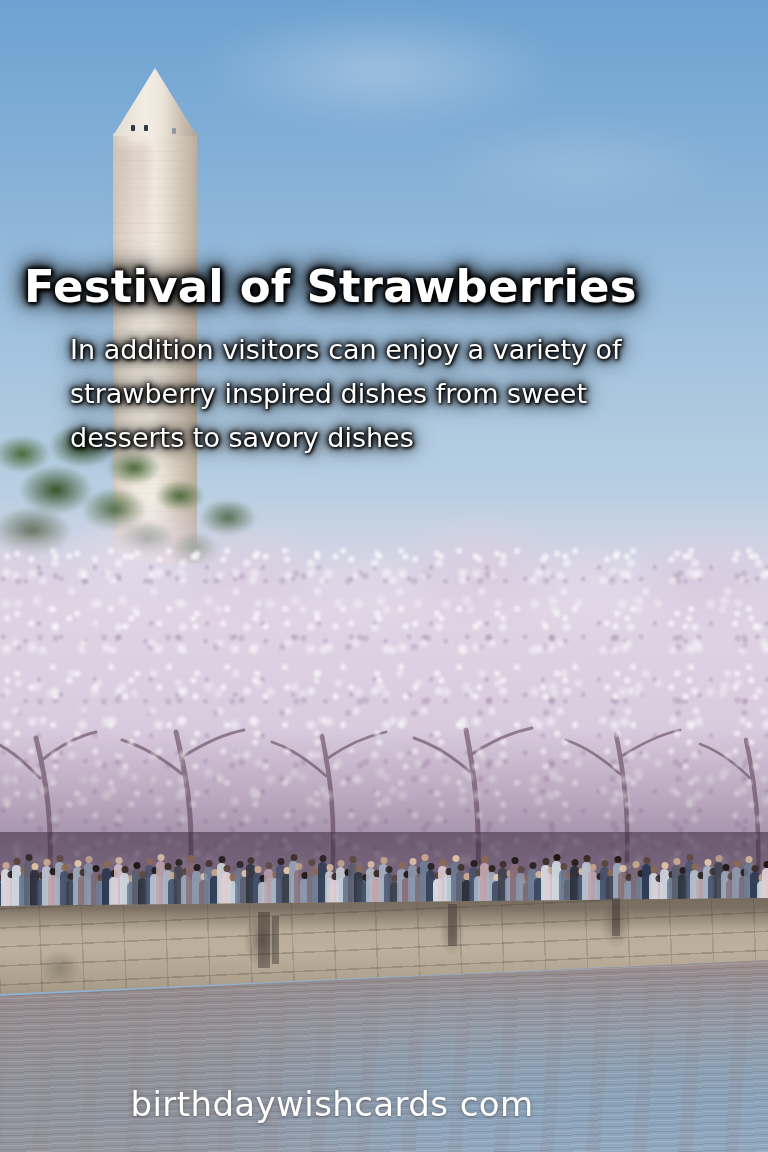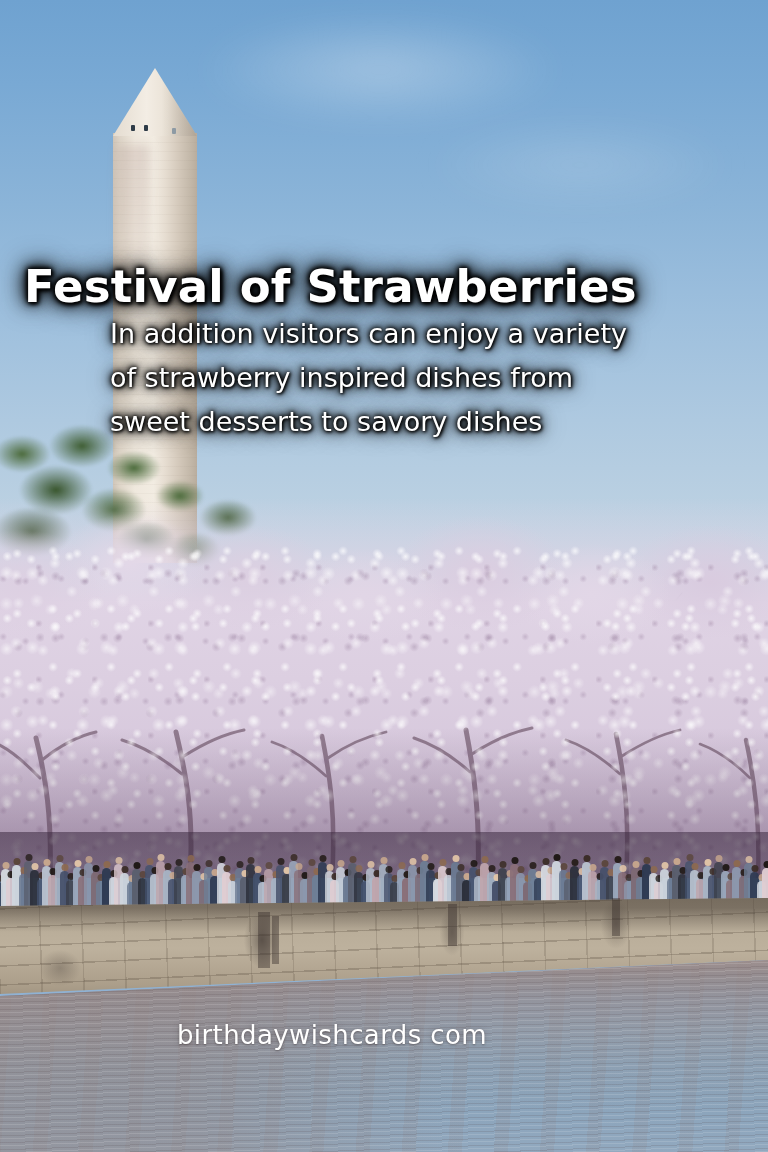--- a/index.html
+++ b/index.html
@@ -247,37 +247,38 @@
     letter-spacing:.2px;
     color:#ffffff;
     line-height:1.12;
     padding:0 24px;
     text-shadow:
       0 0 5px #000, 0 0 5px #000, 0 0 9px #000,
       0 0 15px #000, 0 0 22px rgba(0,0,0,.95),
       0 0 30px rgba(0,0,0,.8), 2px 2px 4px #000;
   }
   .subtitle {
+    margin-top:16px;
     font-family:"DejaVu Sans", sans-serif;
     font-size:27px;
     font-weight:400;
     color:#ffffff;
     line-height:1.62;
-    padding:0 110px;
+    padding:0 70px;
     text-shadow:
       0 0 4px #000, 0 0 6px #000, 0 0 10px #000,
       0 0 16px rgba(0,0,0,.95), 0 0 24px rgba(0,0,0,.75),
       1px 1px 3px #000;
   }
   .watermark {
-    position:absolute; left:0; top:1020px; width:664px;
+    position:absolute; left:0; top:1084px; width:664px;
     text-align:center;
     z-index:40;
     font-family:"DejaVu Sans", sans-serif;
-    font-size:26px;
+    font-size:34px;
     font-weight:400;
     letter-spacing:.4px;
     color:#ffffff;
     text-shadow:0 1px 2px rgba(60,50,52,.45), 0 0 6px rgba(60,50,52,.3);
   }
 </style>
 <style>.person[data-idx="0"]::after{background:#3a2c26;}.person[data-idx="1"]::after{background:#caa98e;}.person[data-idx="2"]::after{background:#1d1713;}.person[data-idx="3"]::after{background:#5a453a;}.person[data-idx="4"]::after{background:#8d6a50;}.person[data-idx="5"]::after{background:#241c18;}.person[data-idx="6"]::after{background:#e3c6a8;}.person[data-idx="7"]::after{background:#3a2c26;}.person[data-idx="8"]::after{background:#caa98e;}.person[data-idx="9"]::after{background:#1d1713;}.person[data-idx="10"]::after{background:#5a453a;}.person[data-idx="11"]::after{background:#8d6a50;}.person[data-idx="12"]::after{background:#241c18;}.person[data-idx="13"]::after{background:#e3c6a8;}.person[data-idx="14"]::after{background:#3a2c26;}.person[data-idx="15"]::after{background:#caa98e;}.person[data-idx="16"]::after{background:#1d1713;}.person[data-idx="17"]::after{background:#5a453a;}.person[data-idx="18"]::after{background:#8d6a50;}.person[data-idx="19"]::after{background:#241c18;}.person[data-idx="20"]::after{background:#e3c6a8;}.person[data-idx="21"]::after{background:#3a2c26;}.person[data-idx="22"]::after{background:#caa98e;}.person[data-idx="23"]::after{background:#1d1713;}.person[data-idx="24"]::after{background:#5a453a;}.person[data-idx="25"]::after{background:#8d6a50;}.person[data-idx="26"]::after{background:#241c18;}.person[data-idx="27"]::after{background:#e3c6a8;}.person[data-idx="28"]::after{background:#3a2c26;}.person[data-idx="29"]::after{background:#caa98e;}.person[data-idx="30"]::after{background:#1d1713;}.person[data-idx="31"]::after{background:#5a453a;}.person[data-idx="32"]::after{background:#8d6a50;}.person[data-idx="33"]::after{background:#241c18;}.person[data-idx="34"]::after{background:#e3c6a8;}.person[data-idx="35"]::after{background:#3a2c26;}.person[data-idx="36"]::after{background:#caa98e;}.person[data-idx="37"]::after{background:#1d1713;}.person[data-idx="38"]::after{background:#5a453a;}.person[data-idx="39"]::after{background:#8d6a50;}.person[data-idx="40"]::after{background:#241c18;}.person[data-idx="41"]::after{background:#e3c6a8;}.person[data-idx="42"]::after{background:#3a2c26;}.person[data-idx="43"]::after{background:#caa98e;}.person[data-idx="44"]::after{background:#1d1713;}.person[data-idx="45"]::after{background:#5a453a;}.person[data-idx="46"]::after{background:#8d6a50;}.person[data-idx="47"]::after{background:#241c18;}.person[data-idx="48"]::after{background:#e3c6a8;}.person[data-idx="49"]::after{background:#3a2c26;}.person[data-idx="50"]::after{background:#caa98e;}.person[data-idx="51"]::after{background:#1d1713;}.person[data-idx="52"]::after{background:#5a453a;}.person[data-idx="53"]::after{background:#8d6a50;}.person[data-idx="54"]::after{background:#241c18;}.person[data-idx="55"]::after{background:#e3c6a8;}.person[data-idx="56"]::after{background:#3a2c26;}.person[data-idx="57"]::after{background:#caa98e;}.person[data-idx="58"]::after{background:#1d1713;}.person[data-idx="59"]::after{background:#5a453a;}.person[data-idx="60"]::after{background:#8d6a50;}.person[data-idx="61"]::after{background:#241c18;}.person[data-idx="62"]::after{background:#e3c6a8;}.person[data-idx="63"]::after{background:#3a2c26;}.person[data-idx="64"]::after{background:#caa98e;}.person[data-idx="65"]::after{background:#1d1713;}.person[data-idx="66"]::after{background:#5a453a;}.person[data-idx="67"]::after{background:#8d6a50;}.person[data-idx="68"]::after{background:#241c18;}.person[data-idx="69"]::after{background:#e3c6a8;}.person[data-idx="70"]::after{background:#3a2c26;}.person[data-idx="71"]::after{background:#caa98e;}.person[data-idx="72"]::after{background:#1d1713;}.person[data-idx="73"]::after{background:#5a453a;}.person[data-idx="74"]::after{background:#8d6a50;}.person[data-idx="75"]::after{background:#241c18;}.person[data-idx="76"]::after{background:#e3c6a8;}.person[data-idx="77"]::after{background:#3a2c26;}.person[data-idx="78"]::after{background:#caa98e;}.person[data-idx="79"]::after{background:#1d1713;}.person[data-idx="80"]::after{background:#5a453a;}.person[data-idx="81"]::after{background:#8d6a50;}.person[data-idx="82"]::after{background:#241c18;}.person[data-idx="83"]::after{background:#e3c6a8;}.person[data-idx="84"]::after{background:#3a2c26;}.person[data-idx="85"]::after{background:#caa98e;}.person[data-idx="86"]::after{background:#1d1713;}.person[data-idx="87"]::after{background:#5a453a;}.person[data-idx="88"]::after{background:#8d6a50;}.person[data-idx="89"]::after{background:#241c18;}.person[data-idx="90"]::after{background:#e3c6a8;}.person[data-idx="91"]::after{background:#3a2c26;}.person[data-idx="92"]::after{background:#caa98e;}.person[data-idx="93"]::after{background:#1d1713;}.person[data-idx="94"]::after{background:#5a453a;}.person[data-idx="95"]::after{background:#8d6a50;}.person[data-idx="96"]::after{background:#241c18;}.person[data-idx="97"]::after{background:#e3c6a8;}.person[data-idx="98"]::after{background:#3a2c26;}.person[data-idx="99"]::after{background:#caa98e;}.person[data-idx="100"]::after{background:#1d1713;}.person[data-idx="101"]::after{background:#5a453a;}.person[data-idx="102"]::after{background:#8d6a50;}.person[data-idx="103"]::after{background:#241c18;}.person[data-idx="104"]::after{background:#e3c6a8;}.person[data-idx="105"]::after{background:#3a2c26;}.person[data-idx="106"]::after{background:#caa98e;}.person[data-idx="107"]::after{background:#1d1713;}.person[data-idx="108"]::after{background:#5a453a;}.person[data-idx="109"]::after{background:#8d6a50;}.person[data-idx="110"]::after{background:#241c18;}.person[data-idx="111"]::after{background:#e3c6a8;}.person[data-idx="112"]::after{background:#3a2c26;}.person[data-idx="113"]::after{background:#caa98e;}.person[data-idx="114"]::after{background:#1d1713;}.person[data-idx="115"]::after{background:#5a453a;}.person[data-idx="116"]::after{background:#8d6a50;}.person[data-idx="117"]::after{background:#241c18;}.person[data-idx="118"]::after{background:#e3c6a8;}.person[data-idx="119"]::after{background:#3a2c26;}.person[data-idx="120"]::after{background:#caa98e;}.person[data-idx="121"]::after{background:#1d1713;}.person[data-idx="122"]::after{background:#5a453a;}.person[data-idx="123"]::after{background:#8d6a50;}.person[data-idx="124"]::after{background:#241c18;}.person[data-idx="125"]::after{background:#e3c6a8;}.person[data-idx="126"]::after{background:#3a2c26;}.person[data-idx="127"]::after{background:#caa98e;}.person[data-idx="128"]::after{background:#1d1713;}</style></head>
 <body>
 
 <div class="card">

